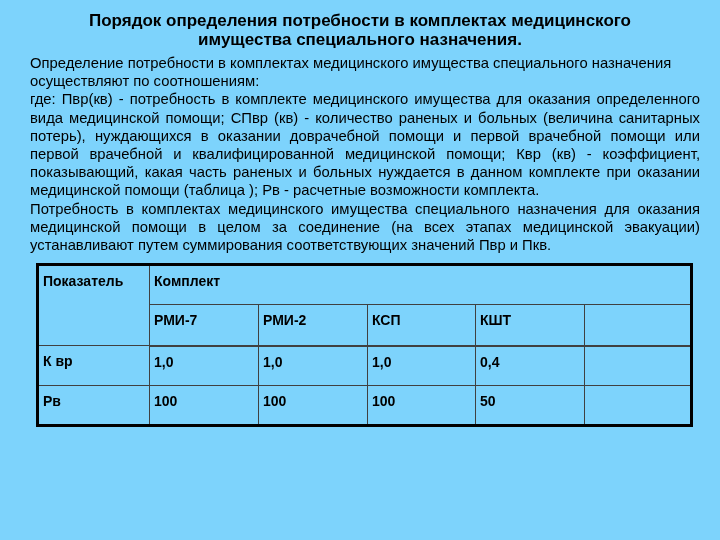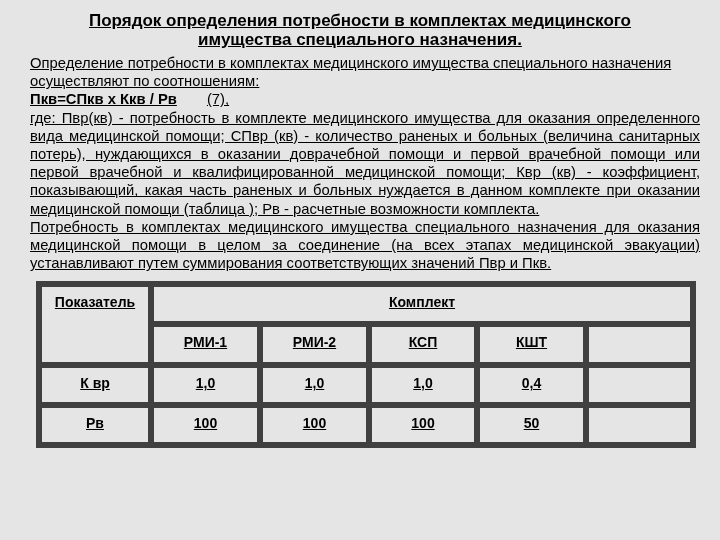--- a/index.html
+++ b/index.html
@@ -7,22 +7,21 @@
   body {
     width: 720px; height: 540px;
     background: #ffffff;
     color: #000000;
     font-family: "Liberation Sans", sans-serif;
   }
   .page {
     position: relative;
     width: 720px; height: 540px;
     overflow: hidden;
-    background: #e5e5e5;
-    text-decoration: underline;
+    background: #7dd3fc;
   }
   .title-block {
     margin: 11px 34px 5px 34px;
     text-align: center;
     font-weight: bold;
     font-size: 17px;
     line-height: 19px;
   }
   .body-text {
     margin: 0 20px 0 30px;
@@ -35,22 +34,22 @@
   .formula-ref { font-weight: normal; margin-left: 30px; }
   table.needs-table {
     border-collapse: collapse;
     margin: 9px 0 0 36px;
     width: 654px;
     table-layout: fixed;
     font-size: 14px;
     font-weight: bold;
   }
   table.needs-table td {
-    border: 6px solid #404040;
-    text-align: center;
+    border: 1px solid #404040;
+    text-align: left;
     vertical-align: top;
     padding: 7px 4px 4px 4px;
   }
   table.needs-table { border: 3px solid #000; }
   table.needs-table tr.header-divider td { border-bottom-width: 2px; }
   .h-row1 td { height: 40px; }
   .h-row2 td { height: 41px; }
   .d-row td { height: 40px; }
 </style>
 </head>
@@ -58,41 +57,40 @@
 
 <div class="page">
 
   <div class="title-block">
     <div>Порядок определения потребности в комплектах медицинского</div>
     <div>имущества специального назначения.</div>
   </div>
 
   <div class="body-text">
     <div class="para">Определение потребности в комплектах медицинского имущества специального назначения осуществляют по соотношениям:</div>
-    <div class="formula-line"><span>Пкв=СПкв х Ккв / Рв</span><span class="formula-ref">(7),</span></div>
     <div class="para justified">где: Пвр(кв) - потребность в комплекте медицинского имущества для оказания определенного вида медицинской помощи; СПвр (кв) - количество раненых и больных (величина санитарных потерь), нуждающихся в оказании доврачебной помощи и первой врачебной помощи или первой врачебной и квалифицированной медицинской помощи; Квр (кв) - коэффициент, показывающий, какая часть раненых и больных нуждается в данном комплекте при оказании медицинской помощи (таблица ); Рв - расчетные возможности комплекта.</div>
     <div class="para justified">Потребность в комплектах медицинского имущества специального назначения для оказания медицинской помощи в целом за соединение (на всех этапах медицинской эвакуации) устанавливают путем суммирования соответствующих значений Пвр и Пкв.</div>
   </div>
 
   <table class="needs-table">
     <colgroup>
       <col style="width:112px">
       <col style="width:109px">
       <col style="width:109px">
       <col style="width:108px">
       <col style="width:109px">
       <col style="width:107px">
     </colgroup>
     <tbody>
         <tr class="h-row1">
       <td rowspan="2">Показатель</td>
       <td colspan="5">Комплект</td>
     </tr>
     <tr class="h-row2 header-divider">
-      <td>РМИ-1</td>
+      <td>РМИ-7</td>
       <td>РМИ-2</td>
       <td>КСП</td>
       <td>КШТ</td>
       <td></td>
     </tr>
     <tr class="d-row">
       <td>К вр</td>
       <td>1,0</td>
       <td>1,0</td>
       <td>1,0</td>

